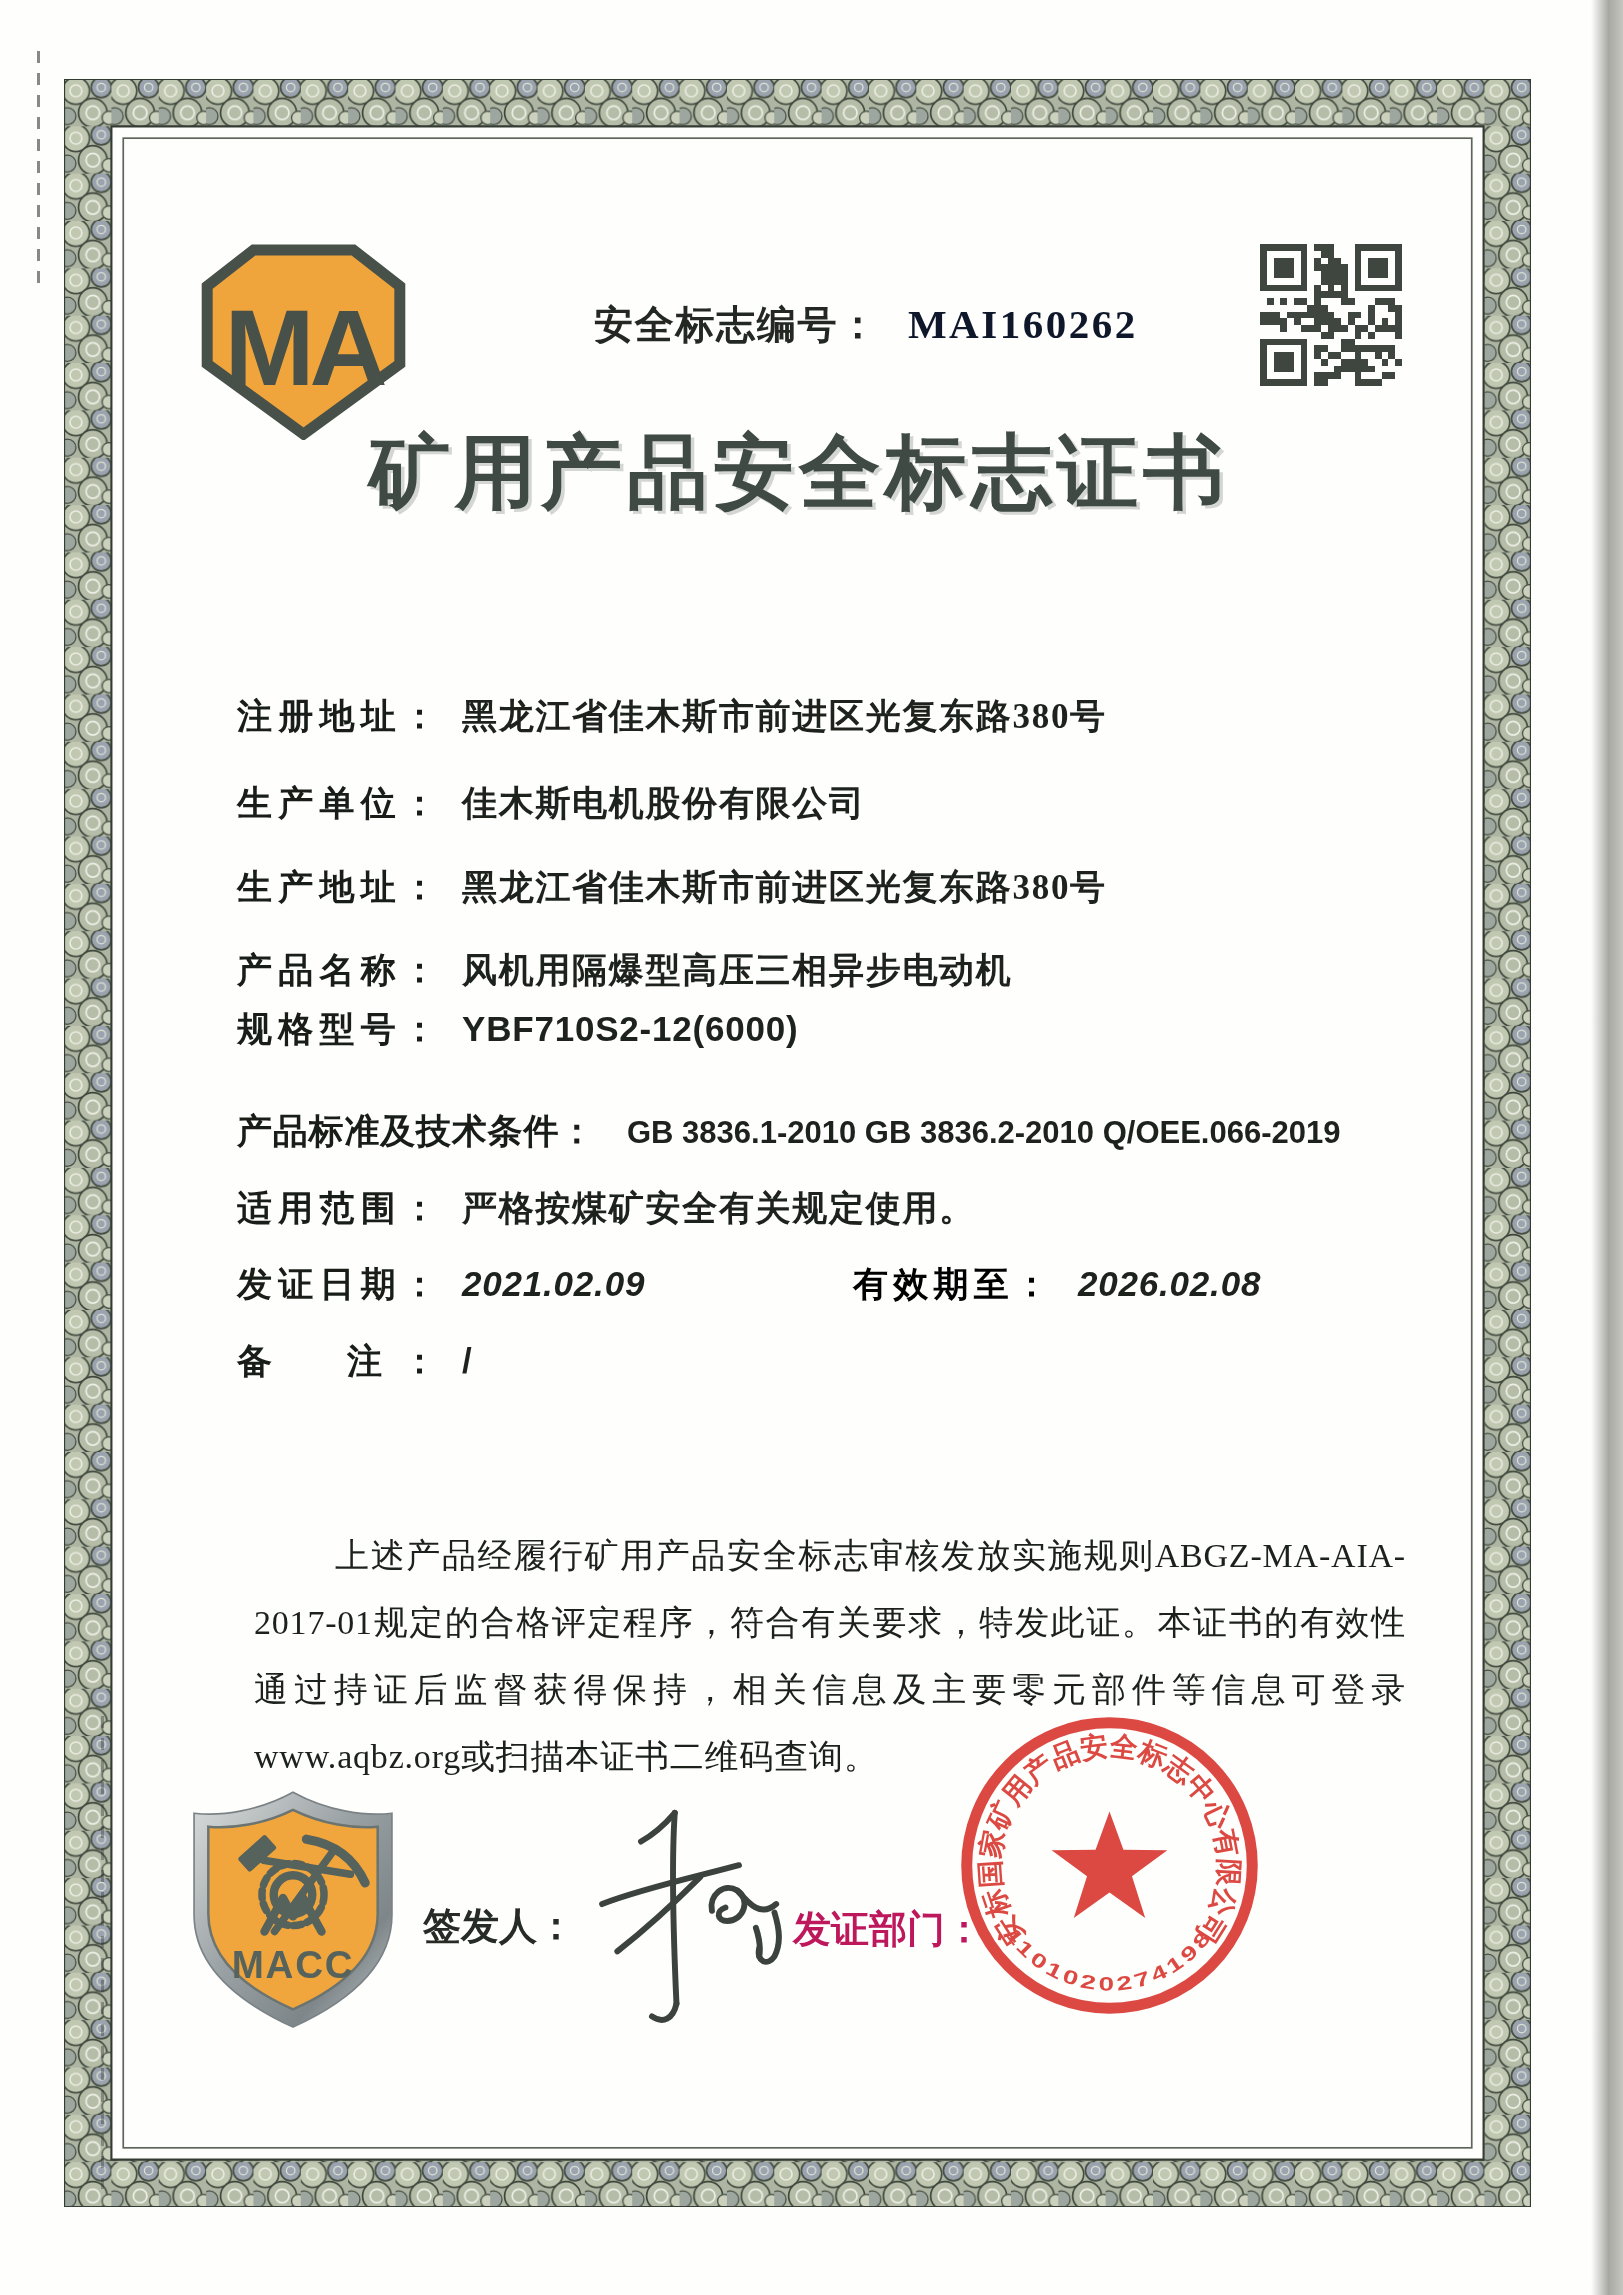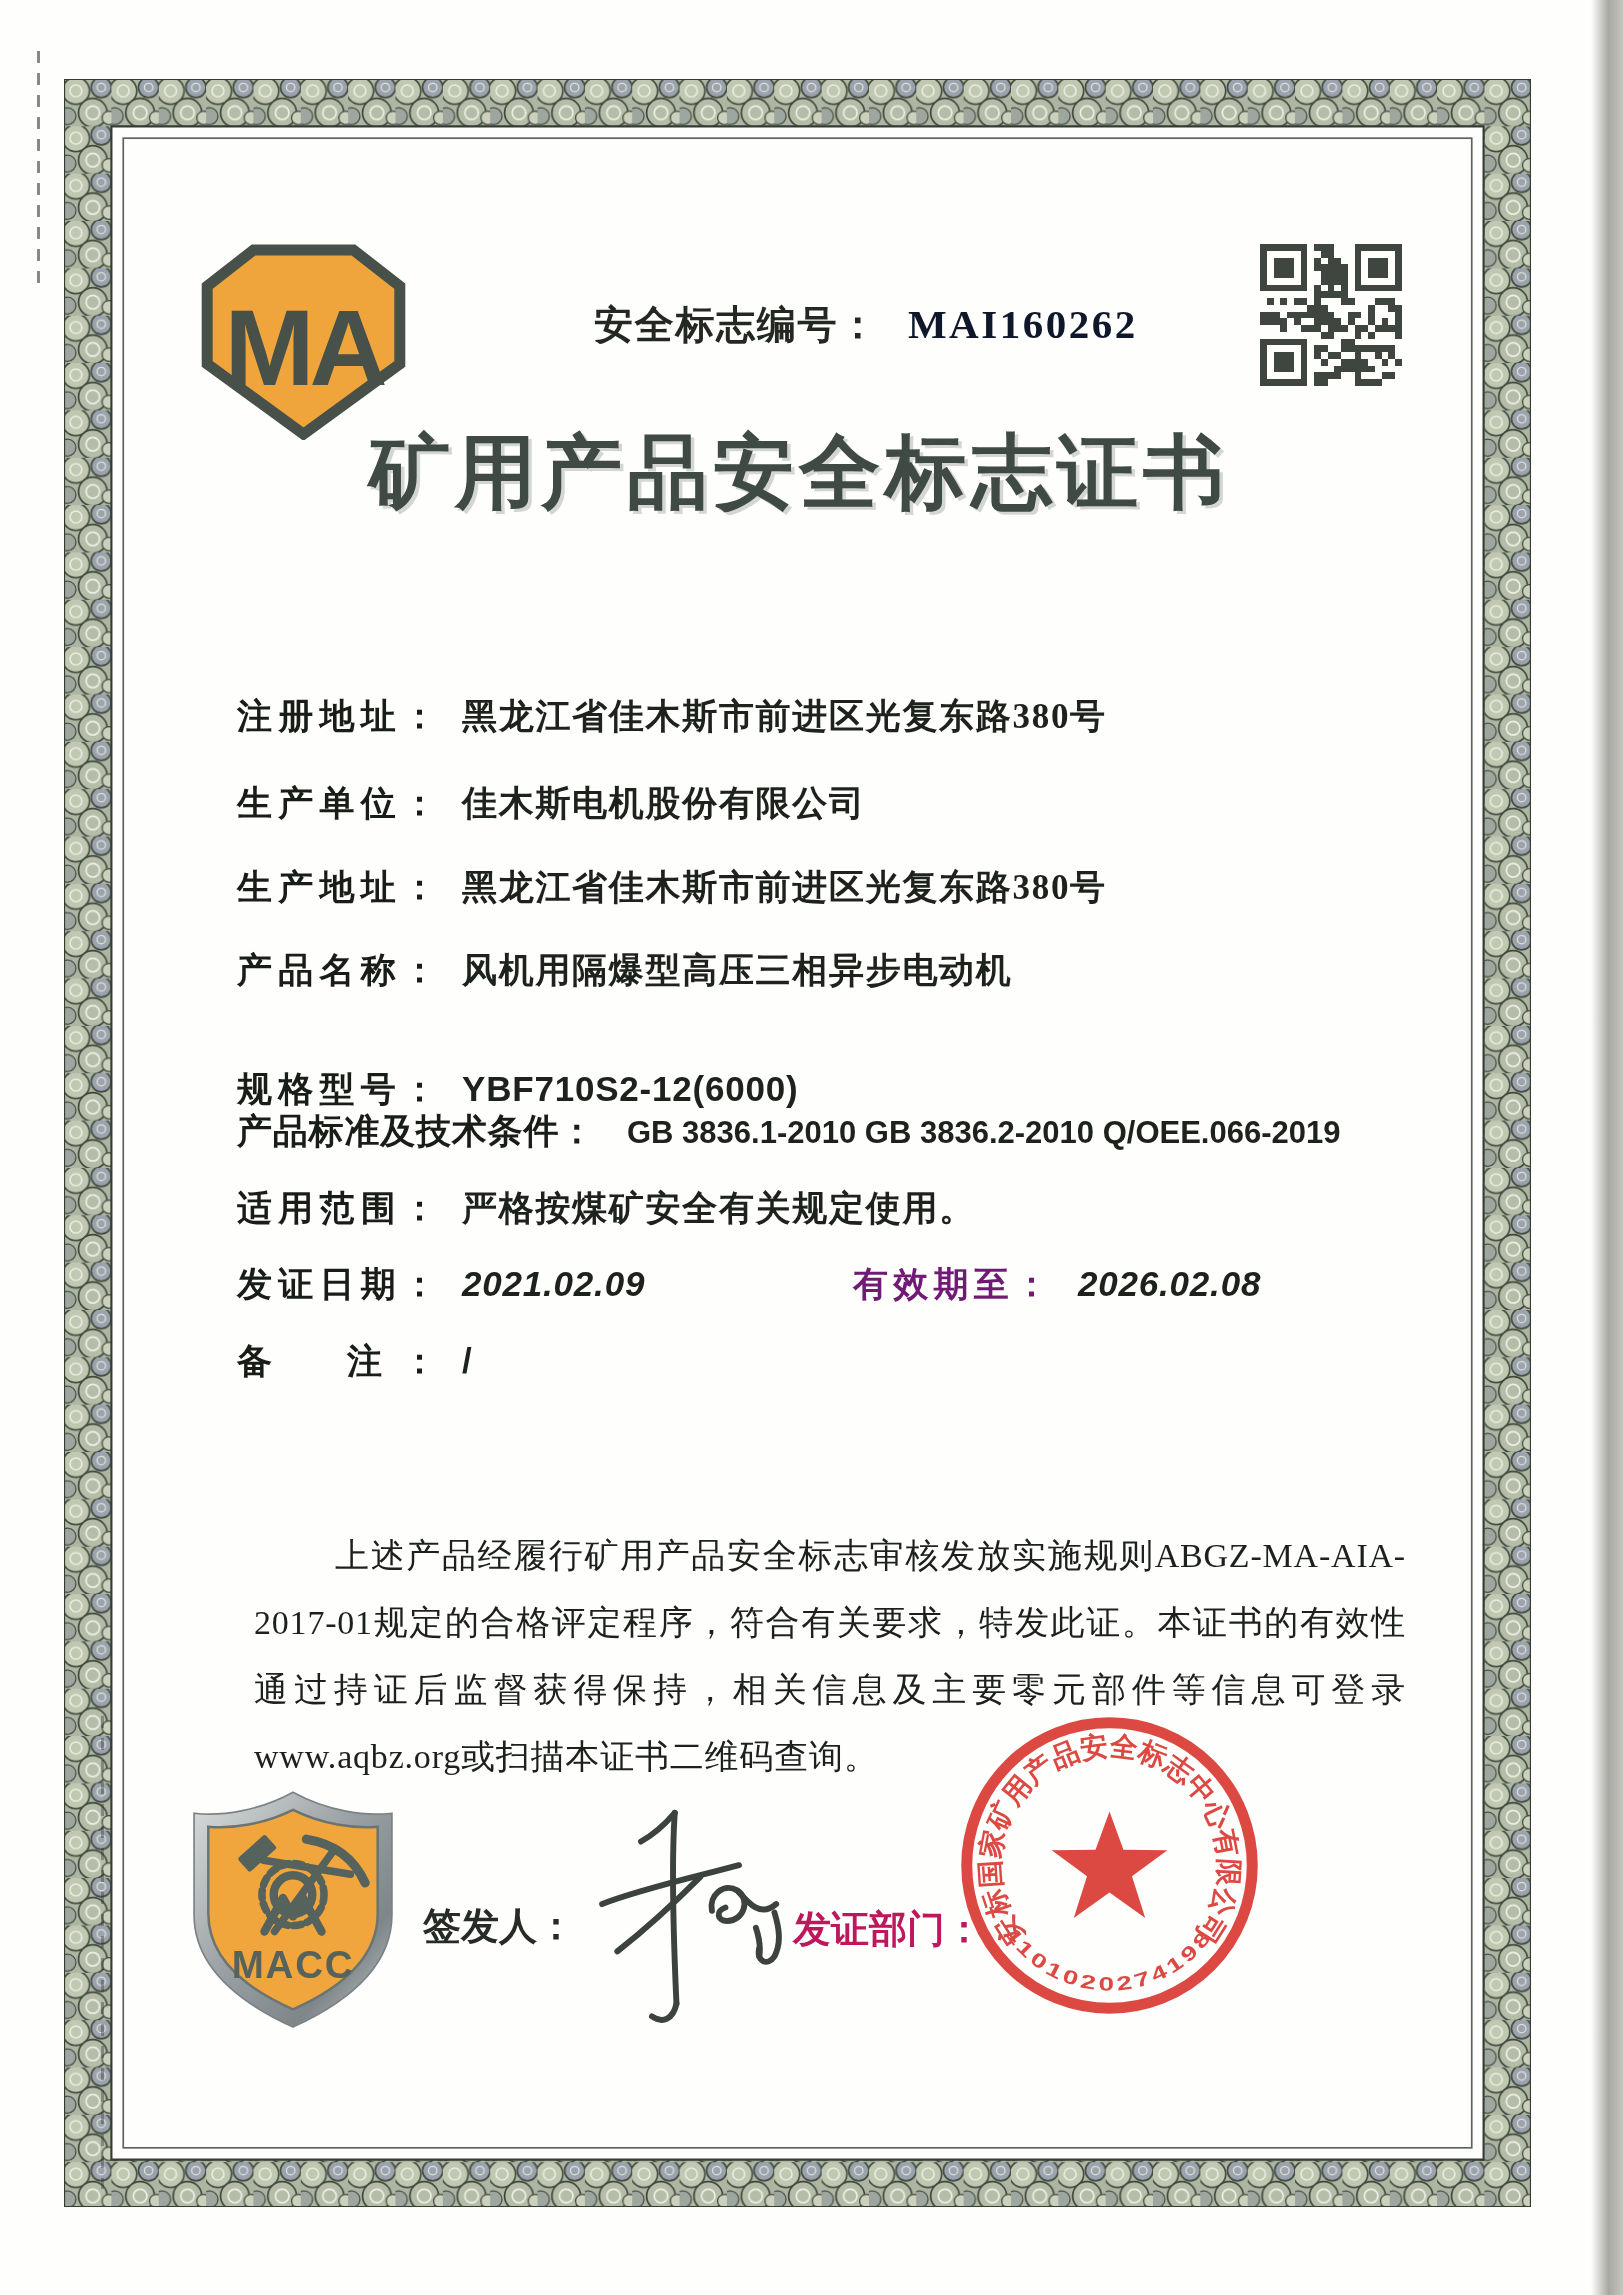--- a/index.html
+++ b/index.html
@@ -31,24 +31,24 @@
      text-shadow:3.4px 3.4px 0 rgba(62,74,66,0.22);}
 
   
   .frow{position:absolute;left:237px;white-space:nowrap;font-size:35px;font-weight:700;}
   .flabel{display:inline-block;width:200px;text-align:justify;text-align-last:justify;
      color:#181d18;vertical-align:baseline;}
   .flabel.wide{width:auto;text-align-last:auto;letter-spacing:0.8px;}
   .fvalue{margin-left:25px;color:#1d221d;letter-spacing:1.7px;}
   .alnum{font-family:"Liberation Sans","DejaVu Sans",sans-serif;font-weight:700;letter-spacing:0.8px;}
   .r1{top:607px;} .r2{top:693px;} .r3{top:780px;} .r4{top:864px;} .r5{top:947px;}
-  .r6{top:1066px;} .r7{top:1108px;} .r8{top:1185px;} .r9{top:1261px;} .r10{top:1338px;}
+  .r6{top:1006px;} .r7{top:1108px;} .r8{top:1185px;} .r9{top:1261px;} .r10{top:1338px;}
   .r7 .fvalue{font-size:31px;margin-left:32px;letter-spacing:0;}
   .r9 .fvalue{display:inline-block;width:391px;margin-left:25px;font-style:italic;}
-  .r9 .flabel2{display:inline-block;width:196px;text-align:justify;text-align-last:justify;color:#701a75;}
+  .r9 .flabel2{display:inline-block;width:196px;text-align:justify;text-align-last:justify;color:#000000;}
   .r9 .fvalue2{margin-left:29px;}
   .r10 .fvalue{font-family:"Liberation Sans",sans-serif;}
 
   
   .statement{position:absolute;left:254px;top:1522px;width:1152px;
      font-size:34px;line-height:67px;text-align:justify;text-indent:81px;
      color:#1c211c;font-weight:500;letter-spacing:0.8px;}
 
   
   .macc-shield{position:absolute;left:184px;top:1786px;}

